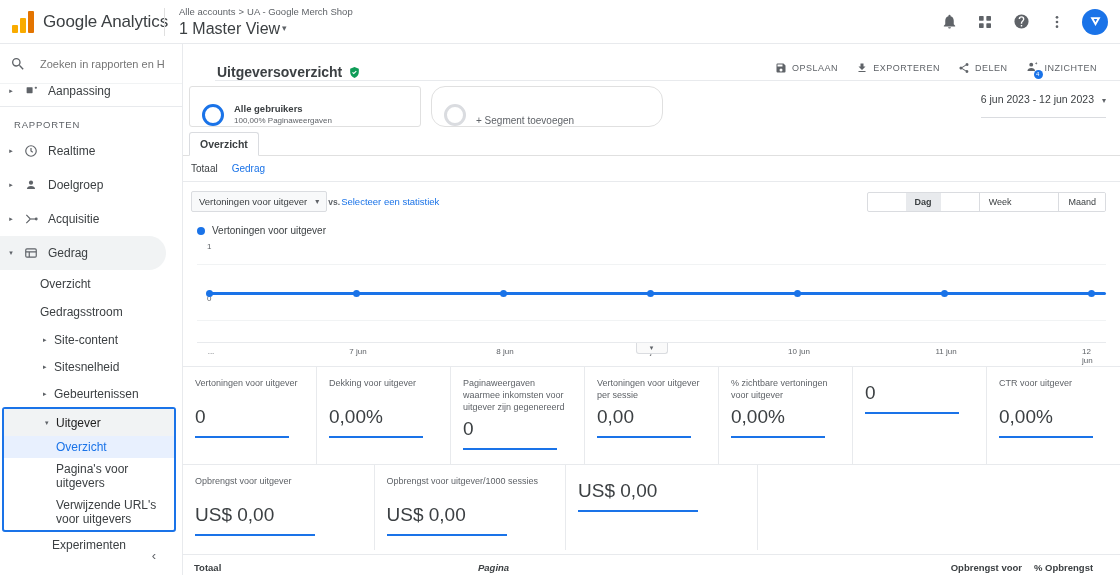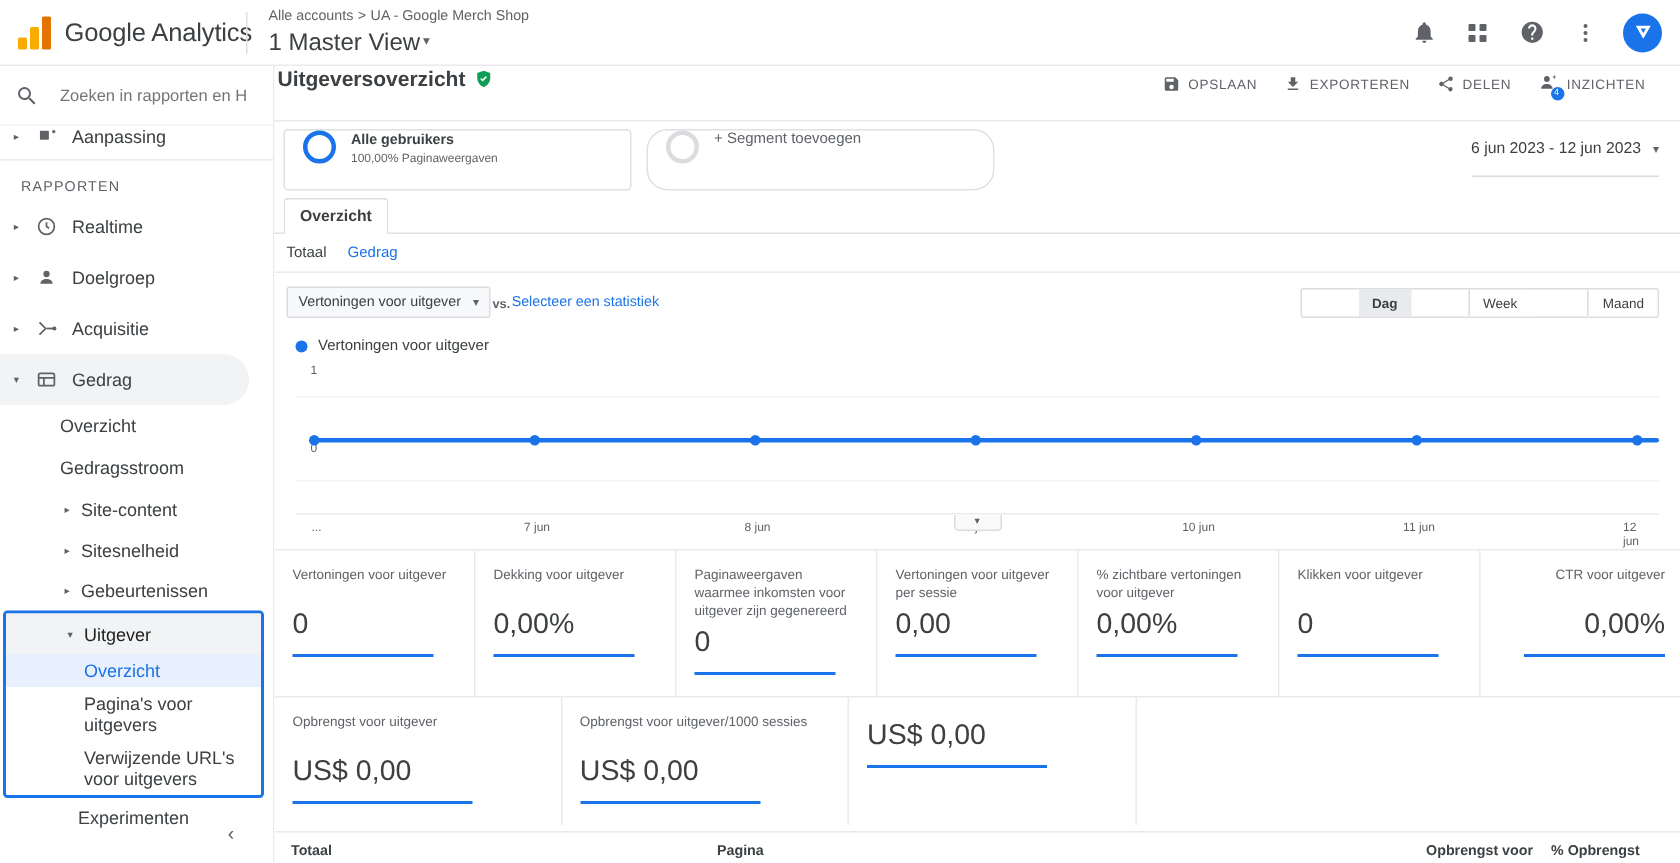--- a/index.html
+++ b/index.html
@@ -69,35 +69,35 @@
   .pub-sub { font-size: 12px; color: #3c4043; padding: 4px 6px 4px 52px; line-height: 14px; cursor: pointer; }
   .pub-sub.active { background: #e8f0fe; color: #1a73e8; }
   .experimenten { font-size: 12px; color: #3c4043; padding: 6px 0 8px 52px; }
   .sb-divider { height: 1px; background: #e8eaed; margin: 4px 0; }
   .collapse { position: absolute; bottom: 4px; right: 16px; width: 24px; height: 24px;
               display: flex; align-items: center; justify-content: center; color: #5f6368; font-size: 13px; }
 
   
   .main { position: absolute; top: 44px; left: 183px; width: 937px; height: 531px;
           background: #fff; overflow: hidden; }
-  .page-head { height: 37px; display: flex; align-items: flex-start; padding: 0 14px 0 2px;
-               border-bottom: 1px solid #e8eaed; }
+  .page-head { height: 37px; display: flex; align-items: flex-end; padding: 0 14px 0 2px;
+               border-bottom: 1px solid #e8eaed; margin-left: 32px; }
   .page-title { font-size: 14px; font-weight: bold; color: #3c4043; }
   .verified { width: 13px; height: 13px; margin-left: 6px; display: inline-flex; }
   .head-actions { margin-left: auto; display: flex; align-items: center; gap: 0; }
   .hact { display: flex; align-items: center; gap: 5px; padding: 0 9px; height: 24px;
           font-size: 9px; color: #5f6368; letter-spacing: .5px; cursor: pointer; }
   .badge-wrap { position: relative; }
   .badge { position: absolute; right: -3px; bottom: -3px; width: 9px; height: 9px; border-radius: 50%;
            background: #1a73e8; color: #fff; font-size: 6px; line-height: 9px; text-align: center; }
 
   
   .seg-bar { position: relative; height: 50px; padding: 5px 14px 0 6px; display: flex; gap: 10px; }
   .seg-card { border: 1px solid #e0e0e0; border-radius: 3px; height: 41px;
-              display: flex; align-items: flex-start; padding: 0 12px; background: #fff; }
+              display: flex; align-items: flex-end; padding: 0 12px; background: #fff; }
   .seg-card.one { width: 232px; }
   .seg-card.two { width: 232px; border-radius: 14px; }
   .ring { width: 22px; height: 22px; border-radius: 50%; border: 3px solid #1a73e8; margin-right: 10px; flex: none; }
   .ring.grey { border-color: #dadce0; }
   .seg-name { font-size: 9.5px; font-weight: bold; color: #3c4043; line-height: 13px; }
   .seg-sub { font-size: 8px; color: #5f6368; line-height: 11px; }
   .seg-add { font-size: 10px; color: #5f6368; }
   .date-range { position: absolute; right: 14px; top: 12px; font-size: 10.5px; color: #3c4043;
                 border-bottom: 1px solid #dadce0; padding-bottom: 12px; cursor: pointer; }
   .date-range .caret { font-size: 8px; color: #5f6368; margin-left: 8px; }
@@ -139,34 +139,34 @@
   .xtick { position: absolute; font-size: 8px; color: #5f6368; top: 4px; transform: translateX(-50%); }
   .slider-handle { position: absolute; left: 50%; transform: translateX(-50%); top: 0;
                    width: 32px; height: 11px; border: 1px solid #dadce0; border-top: 0;
                    background: #fafafa; border-radius: 0 0 3px 3px;
                    font-size: 7px; color: #5f6368; text-align: center; line-height: 9px; }
 
   
   .cards { display: flex; border-top: 1px solid #e8eaed; }
   .card { flex: 1; border-right: 1px solid #e8eaed; padding: 10px 10px 14px 12px;
           display: flex; flex-direction: column; min-width: 0; }
-  .card:last-child { border-right: 0; align-items: flex-end; }
+  .card:last-child { border-right: 0; }
   .card-label { font-size: 9px; color: #5f6368; line-height: 12px; min-height: 24px; }
   .card-value { font-size: 19px; color: #3c4043; font-weight: 400; margin-top: 4px; line-height: 24px; }
   .card-bar { height: 2px; background: #1a73e8; margin-top: 7px; width: 85%; max-width: 120px; }
   .cards.row2 .card { border-right: 1px solid #e8eaed; }
   .cards.row2 .spacer { flex: 2.02; border-right: 0; }
 
   
   .btm { display: flex; border-top: 1px solid #e8eaed; margin-top: 4px; }
   .btm-left { width: 285px; padding: 7px 0 0 6px; }
   .btm-total { font-size: 9.5px; font-weight: bold; color: #3c4043; padding-left: 5px; }
   .btm-right { flex: 1; padding: 7px 14px 0 10px; }
   .btm-cols { display: flex; align-items: flex-start; font-size: 9.5px; font-weight: bold; color: #3c4043; }
-  .col-pagina { flex: 1; }
+  .col-pagina { flex: 1; font-style: italic; }
   .col-num { width: 72px; text-align: right; line-height: 12px; margin-left: 12px; }
   .col-num.left { text-align: left; }
 </style>
 </head>
 <body>
 
 <div class="app">
 
   <div class="topbar">
     <div class="ga-logo">
@@ -475,21 +475,20 @@
         <div class="card-label">Vertoningen voor uitgever per sessie</div>
         <div class="card-value">0,00</div>
         <div class="card-bar"></div>
       </div>
       <div class="card">
         <div class="card-label">% zichtbare vertoningen voor uitgever</div>
         <div class="card-value">0,00%</div>
         <div class="card-bar"></div>
       </div>
       <div class="card">
-        <div class="card-label">Klikken voor uitgever</div>
         <div class="card-value">0</div>
         <div class="card-bar"></div>
       </div>
       <div class="card">
         <div class="card-label">CTR voor uitgever</div>
         <div class="card-value">0,00%</div>
         <div class="card-bar"></div>
       </div>
     </div>
 

